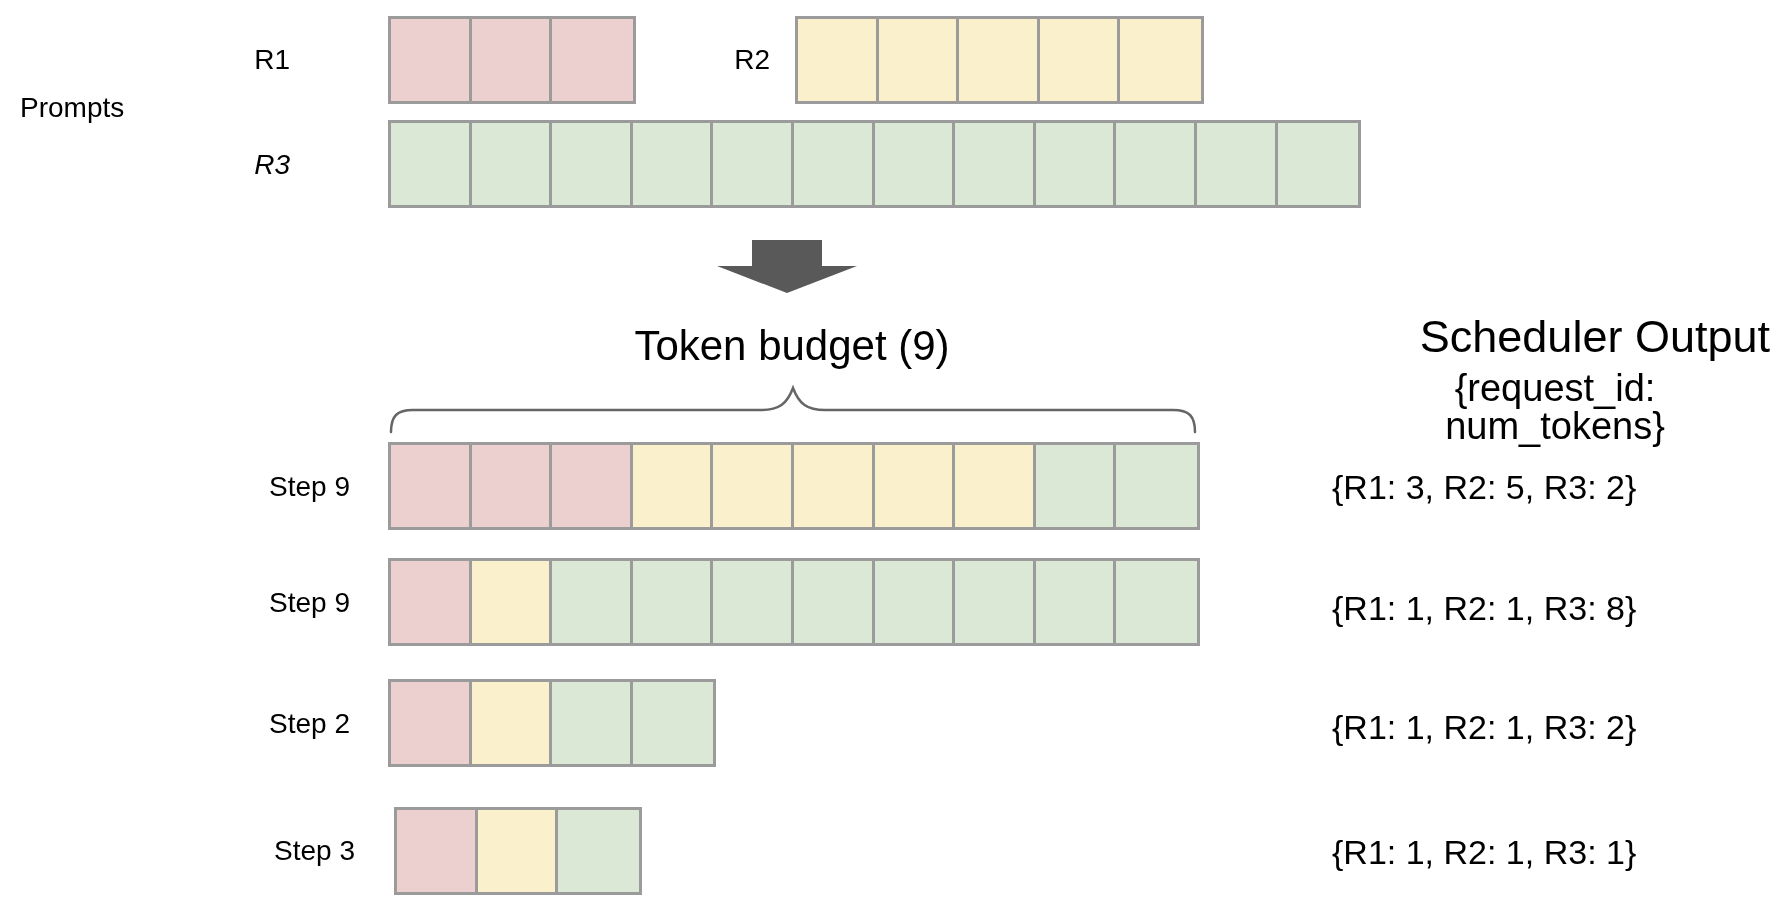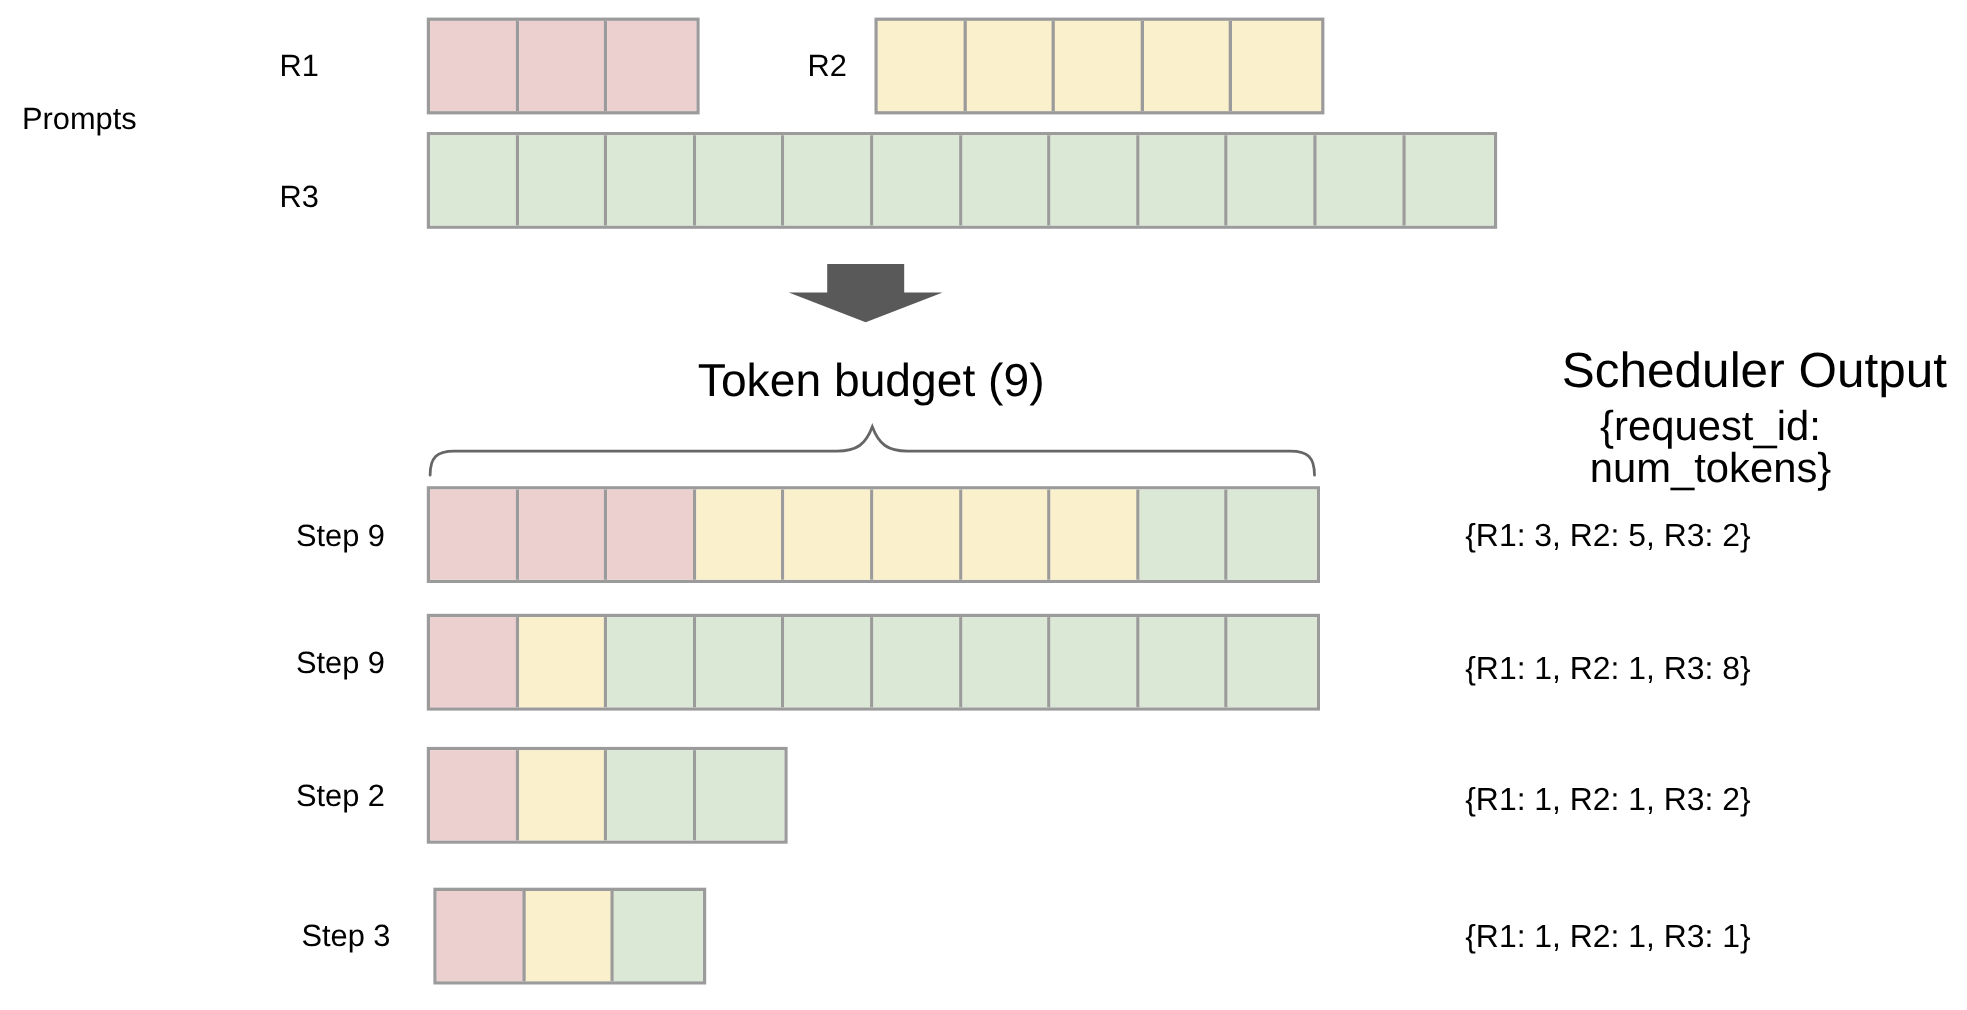--- a/index.html
+++ b/index.html
@@ -31,21 +31,21 @@
   .cell {
     box-sizing: border-box;
     width: 80.6px;
     height: 100%;
     flex: none;
     border-right: 3px solid var(--cb, #9b9b9b);
   }
   .cell:last-child { border-right: none; }
   .sched-title { font-size: 45px; line-height: 50px; text-align: right; }
   .sched-subtitle { font-size: 38px; line-height: 38px; }
-  .sched-line { font-size: 29px; line-height: 46px; }
+  .sched-line { font-size: 34px; line-height: 46px; }
   .budget-lbl { font-size: 42px; line-height: 48px; }
   svg { display: block; }
 </style>
 </head>
 <body>
 
 <div class="abs lbl" style="left:20px; top:85px; width:180px;">Prompts</div>
 
 <div class="abs lbl lbl-right" style="left:180px; top:37px; width:110px;">R1</div>
 <div class="cell-row" style="left: 388px; top: 16px; --cb: #9b9b9b;">
@@ -56,21 +56,21 @@
 
 <div class="abs lbl lbl-right" style="left:660px; top:37px; width:110px;">R2</div>
 <div class="cell-row" style="left: 795px; top: 16px; --cb: #9b9b9b;">
     <div class="cell" style="background: rgb(251, 240, 204);"></div>
     <div class="cell" style="background: rgb(251, 240, 204);"></div>
     <div class="cell" style="background: rgb(251, 240, 204);"></div>
     <div class="cell" style="background: rgb(251, 240, 204);"></div>
     <div class="cell" style="background: rgb(251, 240, 204);"></div>
   </div>
 
-<div class="abs lbl lbl-right" style="left:180px; top:156px; width:110px;">R3</div>
+<div class="abs lbl lbl-right" style="left:180px; top:142px; width:110px;font-style:italic;">R3</div>
 <div class="cell-row" style="left: 388px; top: 120px; --cb: #9b9b9b;">
     <div class="cell" style="background: rgb(220, 232, 214);"></div>
     <div class="cell" style="background: rgb(220, 232, 214);"></div>
     <div class="cell" style="background: rgb(220, 232, 214);"></div>
     <div class="cell" style="background: rgb(220, 232, 214);"></div>
     <div class="cell" style="background: rgb(220, 232, 214);"></div>
     <div class="cell" style="background: rgb(220, 232, 214);"></div>
     <div class="cell" style="background: rgb(220, 232, 214);"></div>
     <div class="cell" style="background: rgb(220, 232, 214);"></div>
     <div class="cell" style="background: rgb(220, 232, 214);"></div>

